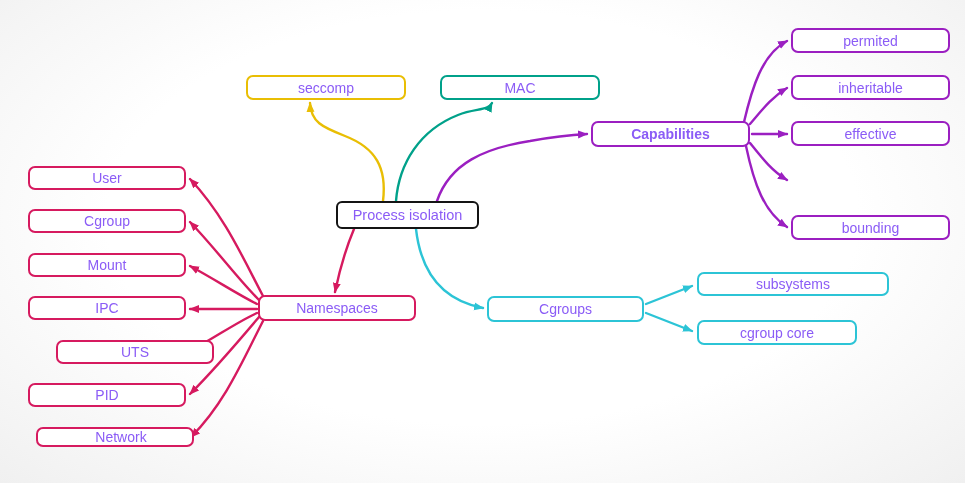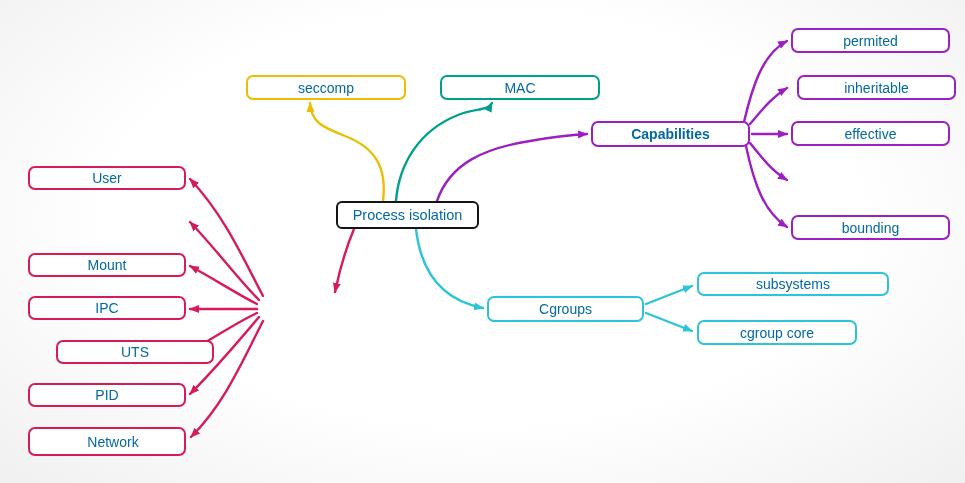--- a/index.html
+++ b/index.html
@@ -22,21 +22,21 @@
   .node{
     position:absolute;
     box-sizing:border-box;
     background:#ffffff;
     border:2px solid #999;
     border-radius:7px;
     display:flex;
     align-items:center;
     justify-content:center;
     font-size:14px;
-    color:#0369a1;
+    color:#8b5cf6;
     white-space:nowrap;
   }
   .node.root{
     border:2.5px solid #141414;
     border-radius:6px;
     font-size:14.5px;
   }
   .c-gold   {border-color:#e9be04;}
   .c-teal   {border-color:#00a18a;}
   .c-purple {border-color:#9b1fc1;}
@@ -89,30 +89,32 @@
 
     <path d="M 646 304 L 692 286" stroke="#2cc4d6" stroke-width="2.4" stroke-linecap="round" marker-end="url(#ah-cyan)"></path>
     <path d="M 646 313 L 692 331" stroke="#2cc4d6" stroke-width="2.4" stroke-linecap="round" marker-end="url(#ah-cyan)"></path>
   </svg>
 
   <div class="node root" style="left:336px; top:201px; width:143px; height:28px;">Process isolation</div>
 
   <div class="node c-gold" style="left:246px; top:75px; width:160px; height:25px;">seccomp</div>
   <div class="node c-teal" style="left:440px; top:75px; width:160px; height:25px;">MAC</div>
   <div class="node c-purple" style="left:591px; top:121px; width:159px; height:26px;font-weight:bold;">Capabilities</div>
+  <div class="node c-pink" style="left:258px; top:295px; width:158px; height:26px;">Namespaces</div>
   <div class="node c-cyan" style="left:487px; top:296px; width:157px; height:26px;">Cgroups</div>
 
   <div class="node c-purple" style="left:791px; top:28px; width:159px; height:25px;">permited</div>
-  <div class="node c-purple" style="left:791px; top:75px; width:159px; height:25px;margin-left:6px;">inheritable</div>
+  <div class="node c-purple" style="left:791px; top:75px; width:159px; height:25px;">inheritable</div>
   <div class="node c-purple" style="left:791px; top:121px; width:159px; height:25px;">effective</div>
   <div class="node c-purple" style="left:791px; top:215px; width:159px; height:25px;">bounding</div>
 
   <div class="node c-pink" style="left:28px; top:166px; width:158px; height:24px;">User</div>
+  <div class="node c-pink" style="left:28px; top:209px; width:158px; height:24px;">Cgroup</div>
   <div class="node c-pink" style="left:28px; top:253px; width:158px; height:24px;">Mount</div>
   <div class="node c-pink" style="left:28px; top:296px; width:158px; height:24px;">IPC</div>
   <div class="node c-pink" style="left:28px; top:340px; width:158px; height:24px;margin-left:28px;">UTS</div>
   <div class="node c-pink" style="left:28px; top:383px; width:158px; height:24px;">PID</div>
-  <div class="node c-pink" style="left:28px; top:427px; width:158px; height:29px;padding-left:12px;">Network</div>
+  <div class="node c-pink" style="left:36px; top:427px; width:158px; height:20px;padding-left:12px;">Network</div>
 
   <div class="node c-cyan" style="left:697px; top:272px; width:192px; height:24px;">subsystems</div>
   <div class="node c-cyan" style="left:697px; top:320px; width:160px; height:25px;">cgroup core</div>
 
 </div>
 
 </body></html>

